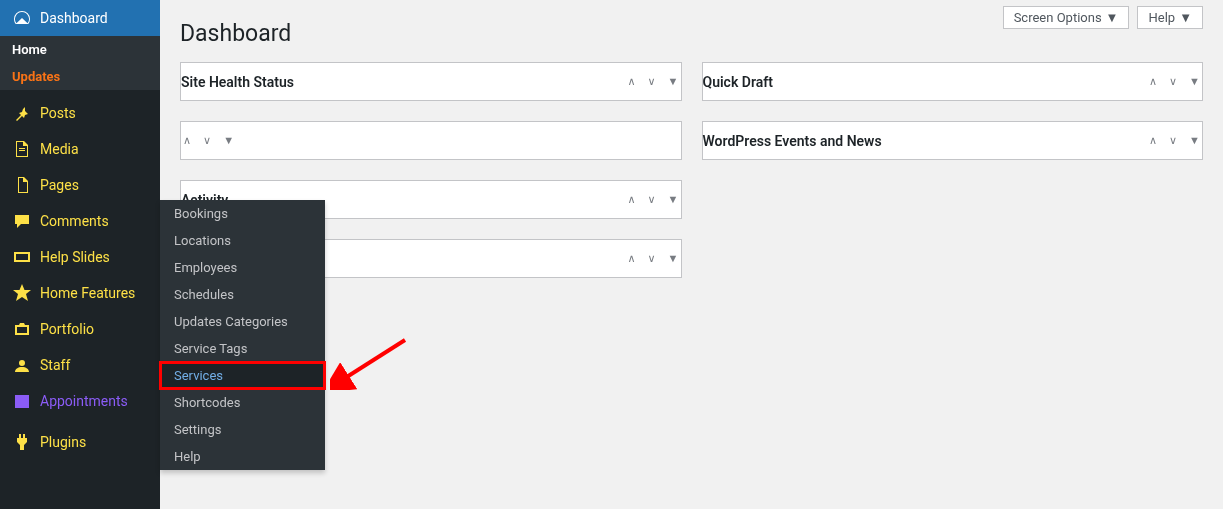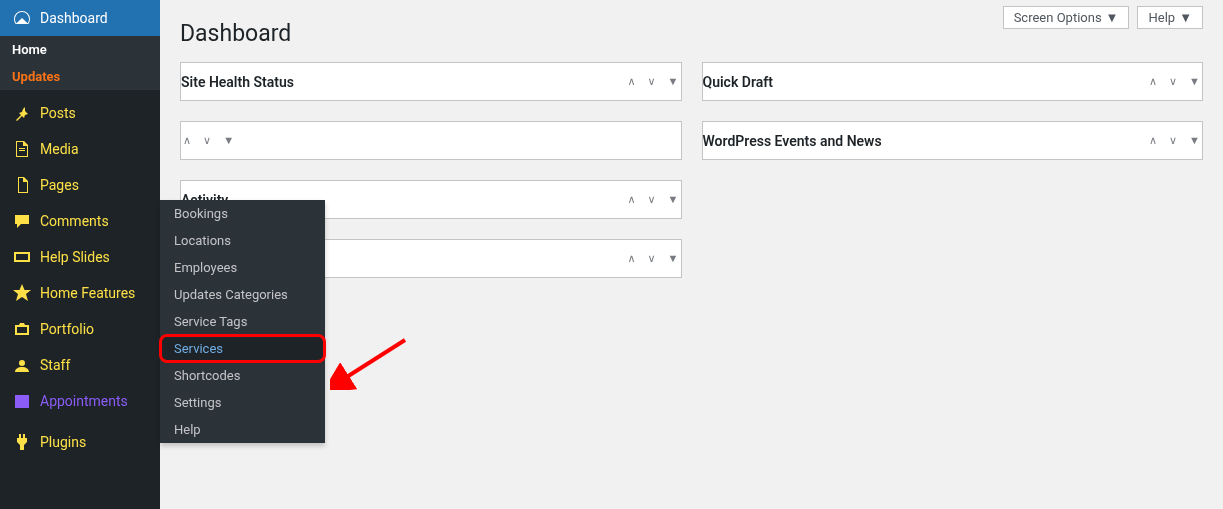--- a/index.html
+++ b/index.html
@@ -11,21 +11,21 @@
 .sidebar-item.current::after { content: ''; position: absolute; right: -8px; top: 50%; transform: translateY(-50%); border: 8px solid transparent; border-right-color: #f1f1f1; }
 .sidebar-item .icon { width: 20px; height: 20px; margin-right: 8px; display: flex; align-items: center; justify-content: center; flex-shrink: 0; }
 .sidebar-item.highlight { color: #8b5cf6; }
 .sidebar-sub { background: #2c3338; }
 .sidebar-sub .sidebar-subitem { padding: 6px 12px; color: #f97316; font-size: 13px; cursor: pointer; font-weight: bold; }
 .sidebar-sub .sidebar-subitem.active { color: #fff; font-weight: 600; }
 .sidebar-sep { height: 5px; }
 
 .flyout { position: absolute; left: 160px; top: 200px; width: 165px; background: #2c3338; z-index: 10; box-shadow: 0 3px 5px rgba(0,0,0,.2); }
 .flyout-item { padding: 6px 14px; color: #c3c4c7; font-size: 13px; cursor: pointer; position: relative; }
-.flyout-item.sel { color: #72aee6; background: #1d2327; border-radius: 7px; }
+.flyout-item.sel { color: #72aee6; background: #1d2327; }
 .flyout-item.highlighted { outline: 3px solid #ff0000; outline-offset: -2px; }
 
 .main { margin-left: 160px; padding: 0 20px 20px; position: relative; }
 .top-buttons { position: absolute; right: 20px; top: 6px; display: flex; gap: 8px; }
 .top-btn { background: #fff; border: 1px solid #c3c4c7; padding: 3px 10px; font-size: 13px; color: #50575e; cursor: pointer; display: flex; align-items: flex-end; gap: 4px; }
 .page-title { font-size: 23px; font-weight: 400; color: #1d2327; padding: 20px 0 15px; }
 
 .dash-cols { display: flex; gap: 20px; }
 .dash-col { flex: 1; display: flex; flex-direction: column; gap: 20px; }
 .widget { background: #fff; border: 1px solid #c3c4c7; }
@@ -135,20 +135,21 @@
         </svg>
       </span>
     <span>Plugins</span>
   </div>
 </div>
 
 <div class="flyout">
   <div class="flyout-item">Bookings</div>
   <div class="flyout-item">Locations</div>
   <div class="flyout-item">Employees</div>
+  <div class="flyout-item">Schedules</div>
   <div class="flyout-item">Updates Categories</div>
   <div class="flyout-item">Service Tags</div>
   <div class="flyout-item sel highlighted">Services</div>
   <div class="flyout-item">Shortcodes</div>
   <div class="flyout-item">Settings</div>
   <div class="flyout-item">Help</div>
 </div>
 
 <svg class="arrow-annotation" width="80" height="55" viewBox="0 0 80 55">
   <defs>

